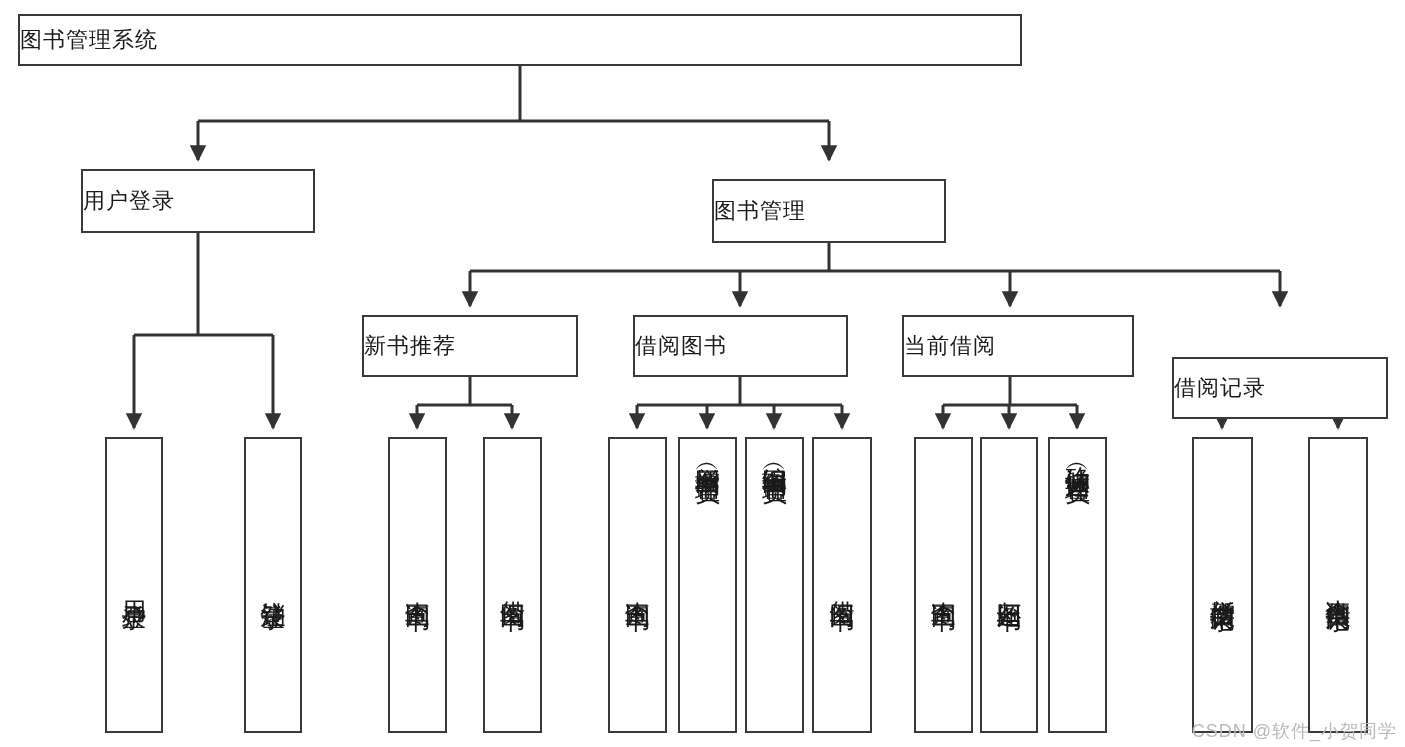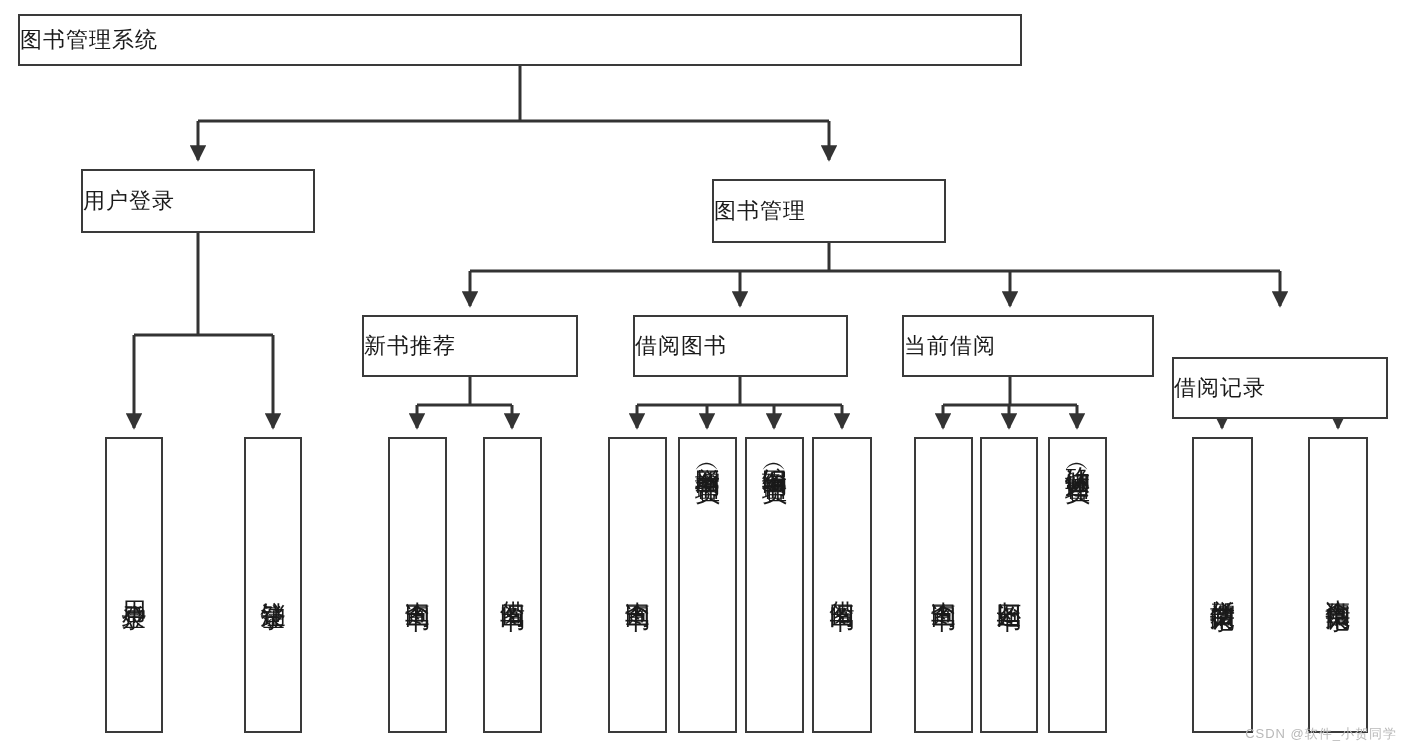--- a/index.html
+++ b/index.html
@@ -41,21 +41,21 @@
   }
   .node.vert.mid{
     align-items:center;
     padding-top:0;
   }
 
   #watermark{
     position:absolute;
     right:8px;
     bottom:4px;
-    font-size:13px;
+    font-size:18px;
     color:#b9b9b9;
     letter-spacing:1px;
     white-space:nowrap;
     user-select:none;
   }
 </style>
 </head>
 <body>
 
 <div id="canvas">
@@ -123,21 +123,21 @@
   </div>
 
   <div class="node horiz" style="left:362px;top:315px;width:216px;height:62px;">
     <span class="lbl">新书推荐</span>
   </div>
 
   <div class="node horiz" style="left:633px;top:315px;width:215px;height:62px;">
     <span class="lbl">借阅图书</span>
   </div>
 
-  <div class="node horiz" style="left:902px;top:315px;width:252px;height:62px;">
+  <div class="node horiz" style="left:902px;top:315px;width:232px;height:62px;">
     <span class="lbl">当前借阅</span>
   </div>
 
   <div class="node horiz" style="left:1172px;top:315px;width:216px;height:62px;margin-top:42px;">
     <span class="lbl">借阅记录</span>
   </div>
 
   <div class="node vert mid" style="left:105px;top:437px;width:58px;height:296px;">
     <span class="lbl">用户登录</span>
   </div>

